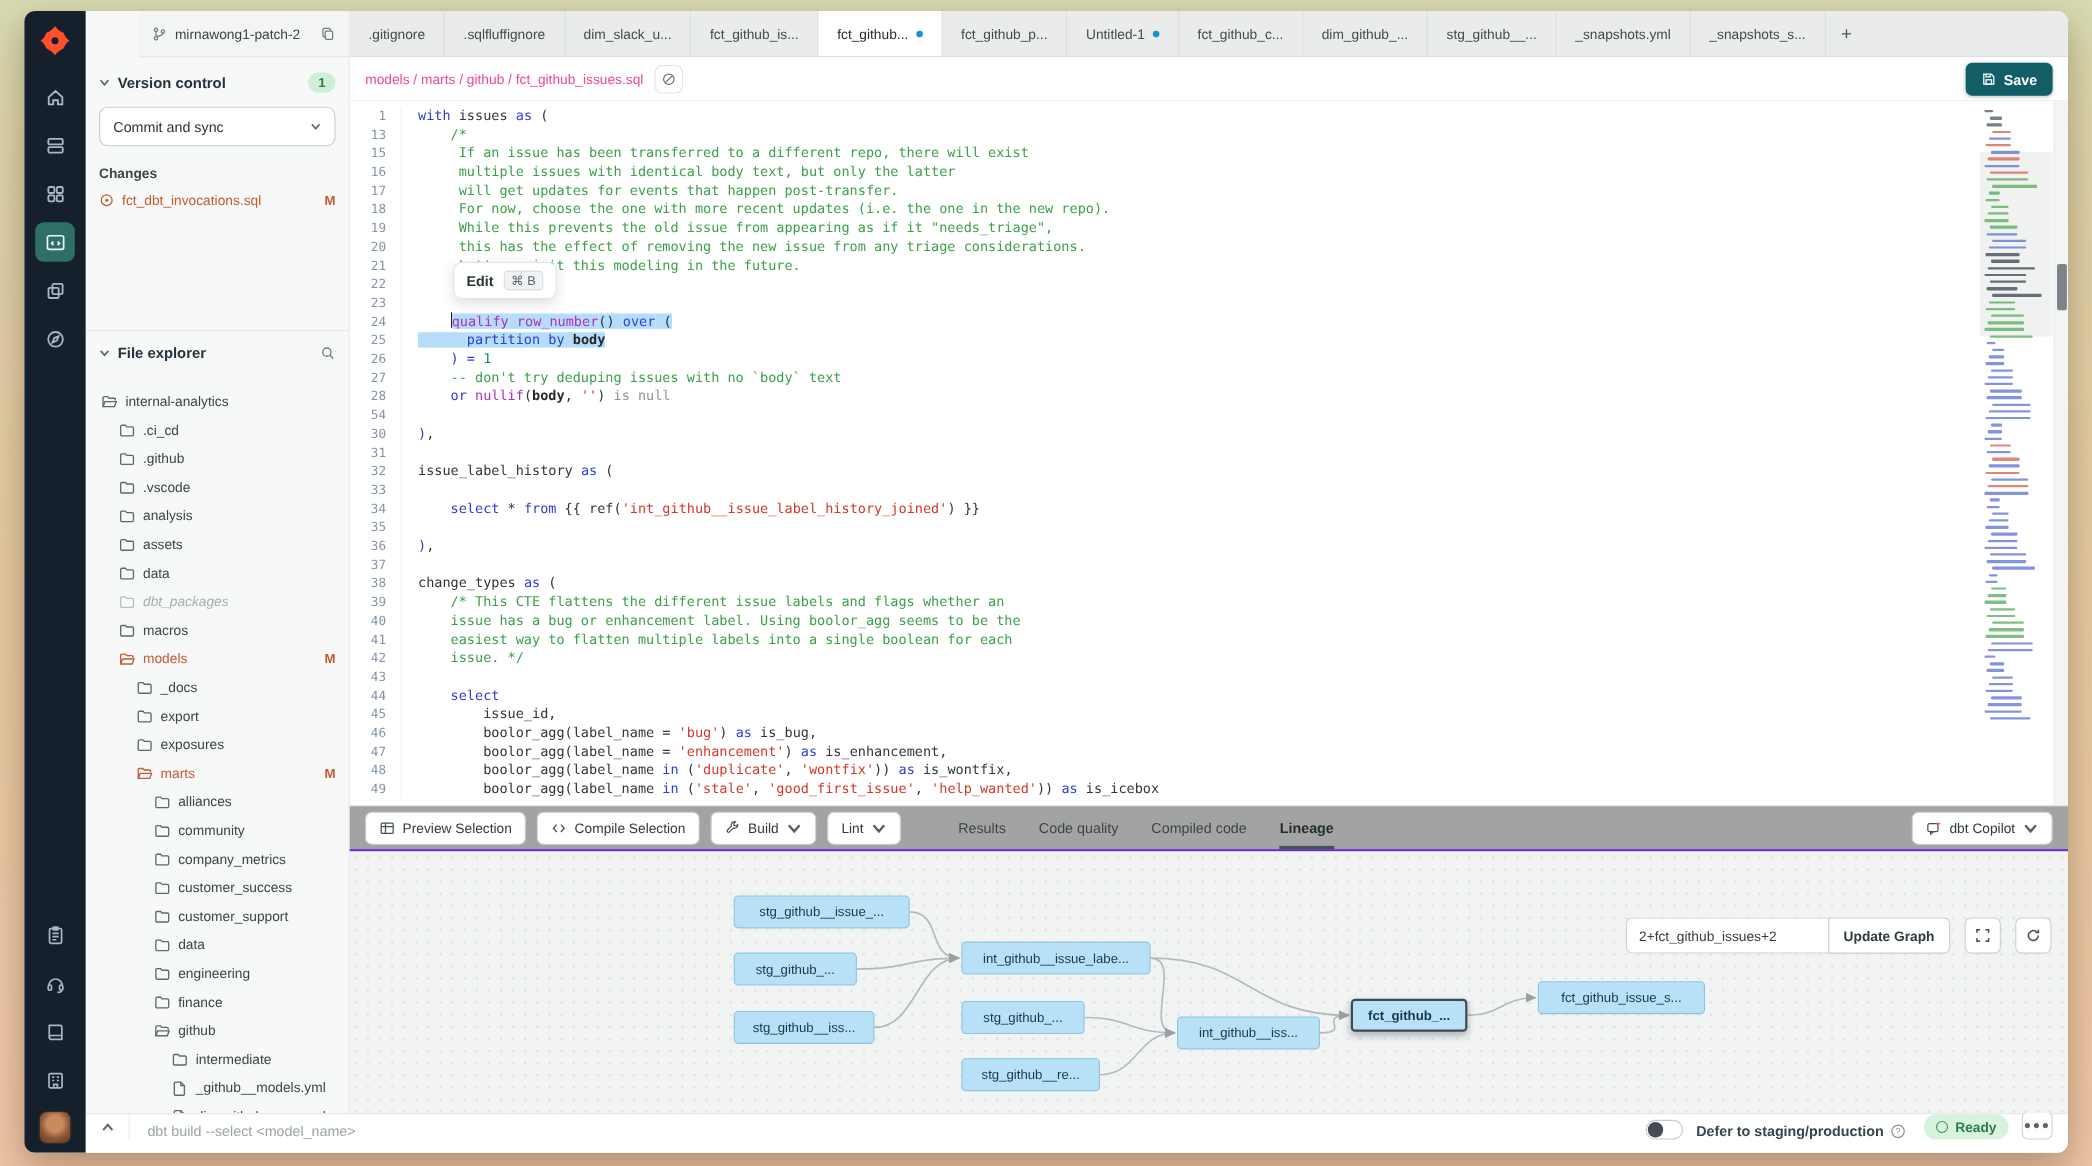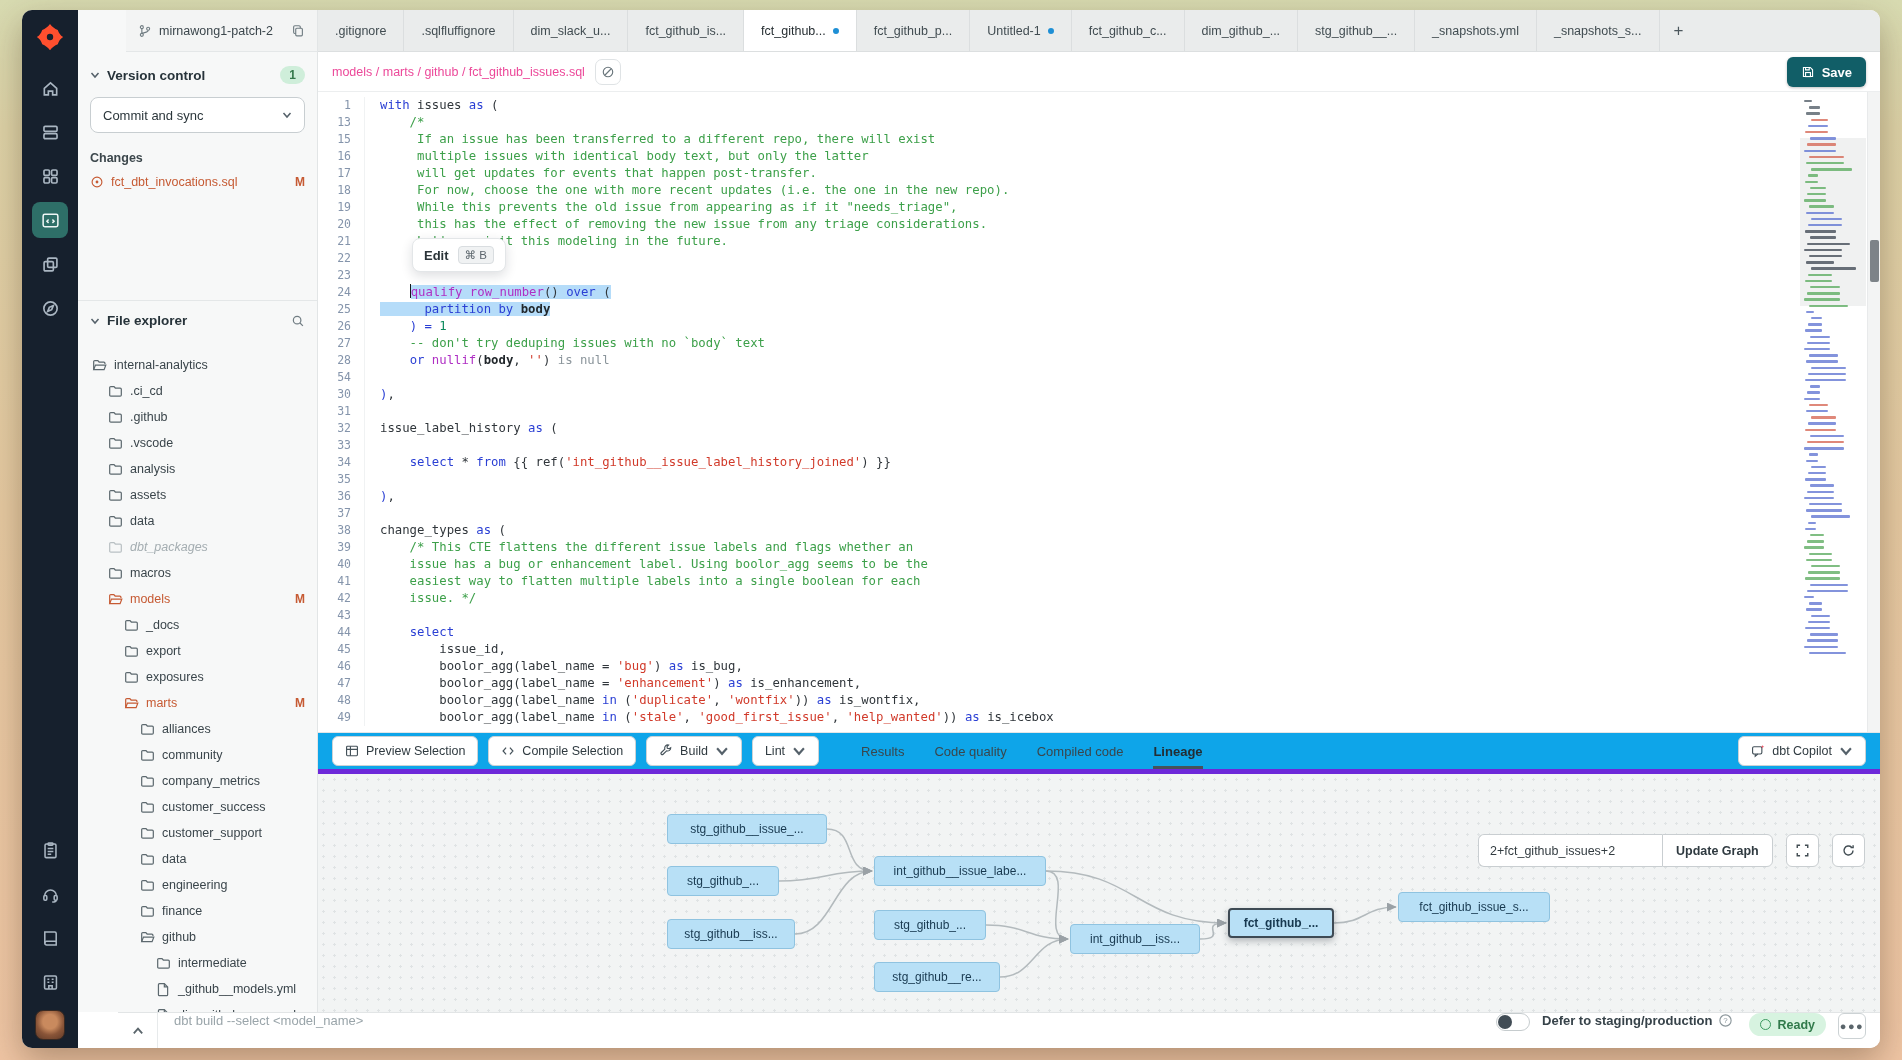--- a/index.html
+++ b/index.html
@@ -67,40 +67,40 @@
   .tk-caret{display:inline-block;width:0;border-left:1.6px solid #15191c;height:14px;vertical-align:-2px;}
   .edit-pop{position:absolute;left:94px;top:146px;background:#fff;border:1px solid #e3e6e8;border-radius:8px;box-shadow:0 4px 12px rgba(20,30,40,.14);display:flex;align-items:center;gap:9px;padding:7px 11px;z-index:5;}
   .edit-pop .lbl{font-size:13px;font-weight:bold;color:#2a3338;}
   .edit-pop .key{background:#f0f2f3;border:1px solid #d9dde0;border-radius:4px;padding:1px 6px;font-size:11.5px;color:#5c666d;}
   .mini{position:absolute;top:4px;right:16px;width:62px;bottom:4px;}
   .mini i{position:absolute;height:2.4px;border-radius:1px;display:block;}
   .mini-slider{position:absolute;left:-2px;right:-2px;top:42px;height:168px;background:rgba(40,50,60,.07);}
   .vscroll{position:absolute;top:0;right:0;bottom:0;width:13px;background:#f3f4f4;border-left:1px solid #e8eaeb;}
   .vscroll .thumb{position:absolute;left:2px;width:9px;top:148px;height:42px;background:#7d8388;border-radius:2px;}
   
-  .toolbar{height:42px;flex:none;background:#0ea5e9;border-top:1px solid #e3e6e7;border-bottom:5px solid #6d28d9;display:flex;align-items:center;padding:0 14px;gap:8px;}
+  .toolbar{height:42px;flex:none;background:#a3a3a3;border-top:1px solid #e3e6e7;border-bottom:2px solid #6d28d9;display:flex;align-items:center;padding:0 14px;gap:18px;}
   .tb-btn{height:30px;background:#fff;border:1px solid #ccd2d5;border-radius:6px;display:flex;align-items:center;gap:7px;padding:0 12px;font-size:12.5px;color:#2f3a40;cursor:pointer;}
   .tb-btn svg{width:14px;height:14px;color:#45525a;}
   .ptabs{display:flex;align-items:stretch;height:100%;margin-left:34px;gap:30px;}
   .ptab{display:flex;align-items:center;font-size:13px;color:#3a464c;cursor:pointer;border-bottom:3px solid transparent;padding-top:3px;}
   .ptab.active{color:#232d33;font-weight:bold;border-bottom-color:#46525a;}
   .tb-spacer{flex:1;}
   
   .lineage{flex:1;position:relative;background:#f2f4f4;overflow:hidden;
     background-image:radial-gradient(circle,#dfe3e4 1px,transparent 1.3px);background-size:11px 11px;}
   .lineage svg.edges{position:absolute;left:0;top:0;width:100%;height:100%;}
   .node{position:absolute;height:30px;background:#b8e0f6;border:1px solid #8fc3e0;border-radius:4px;display:flex;align-items:center;justify-content:center;font-size:12px;color:#17384f;padding:0 8px;white-space:nowrap;overflow:hidden;text-overflow:ellipsis;cursor:pointer;}
   .node.selected{border:2px solid #3e4a54;box-shadow:0 3px 7px rgba(30,40,50,.3);font-weight:bold;}
   .graph-ctl{position:absolute;display:flex;align-items:center;}
   .gsel{width:184px;height:33px;border:1px solid #c9ced1;border-right:none;border-radius:6px 0 0 6px;background:#fff;padding:0 11px;font-size:12.5px;color:#333c41;font-family:"Liberation Sans",sans-serif;}
   .gbtn{height:33px;border:1px solid #c9ced1;border-radius:0 6px 6px 0;background:#fff;padding:0 13px;font-size:12.5px;font-weight:bold;color:#2f3a40;cursor:pointer;}
   .sq-btn{position:absolute;width:33px;height:33px;border:1px solid #c9ced1;border-radius:6px;background:#fff;display:flex;align-items:center;justify-content:center;color:#424d53;cursor:pointer;}
   .sq-btn svg{width:15px;height:15px;}
   
-  .statusbar{height:36px;flex:none;background:#fff;border-top:1px solid #e2e5e6;display:flex;align-items:flex-start;padding:0 14px 0 0;margin-left:40px;}
+  .statusbar{height:36px;flex:none;background:#fff;border-top:1px solid #e2e5e6;display:flex;align-items:flex-end;padding:0 14px 12px 0;}
   .chev-up{width:40px;height:100%;display:flex;align-items:center;justify-content:center;color:#5a656b;border-right:1px solid #e7eaeb;cursor:pointer;flex:none;}
   .cmd{flex:1;border:none;padding:0 16px;font-size:13px;color:#3c464c;background:transparent;font-family:"Liberation Sans",sans-serif;}
   .cmd::placeholder{color:#9aa5aa;}
   .toggle{width:34px;height:18px;border-radius:9px;border:1px solid #c6ccce;background:#fff;position:relative;flex:none;cursor:pointer;}
   .toggle .knob{position:absolute;left:1px;top:1px;width:14px;height:14px;border-radius:50%;background:#414c55;}
   .defer{margin-left:12px;font-size:13px;color:#37434a;font-weight:bold;}
   .help{width:15px;height:15px;margin-left:6px;color:#8b969b;}
   .ready{margin-left:16px;height:23px;border-radius:12px;background:#d7f3e0;display:flex;align-items:center;gap:6px;padding:0 11px;font-size:12.5px;color:#317a4b;font-weight:bold;}
   .ring{width:11px;height:11px;border:1.6px solid #3c9960;border-radius:50%;}
   .more-btn{margin-left:12px;width:28px;height:26px;border:1px solid #ccd2d4;border-radius:6px;background:#fff;color:#5a656b;font-size:11px;letter-spacing:1.5px;display:flex;align-items:center;justify-content:center;cursor:pointer;}

